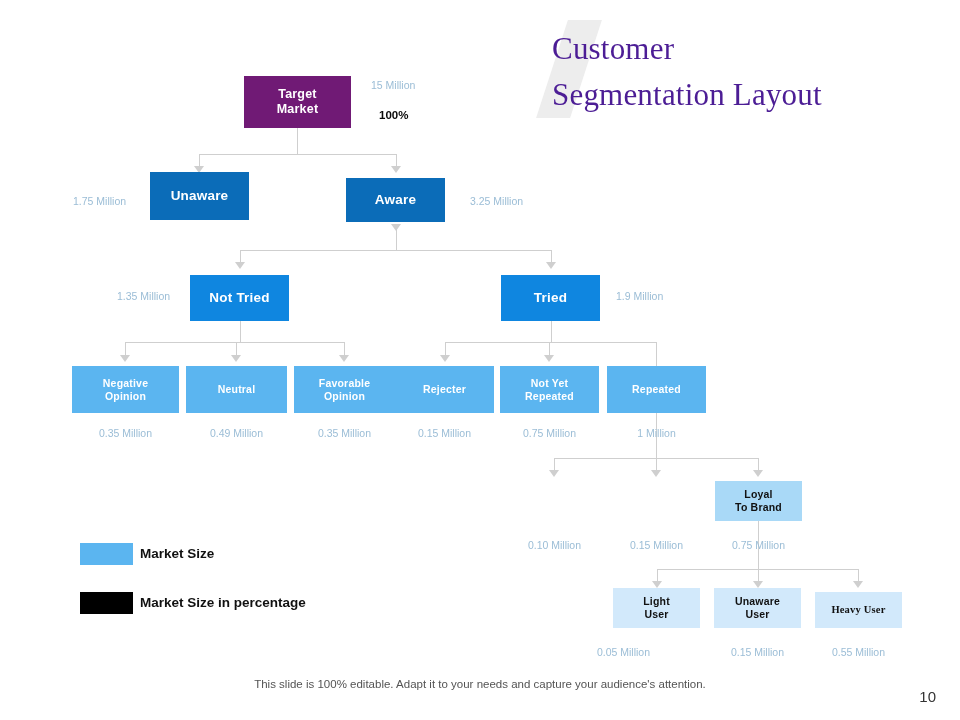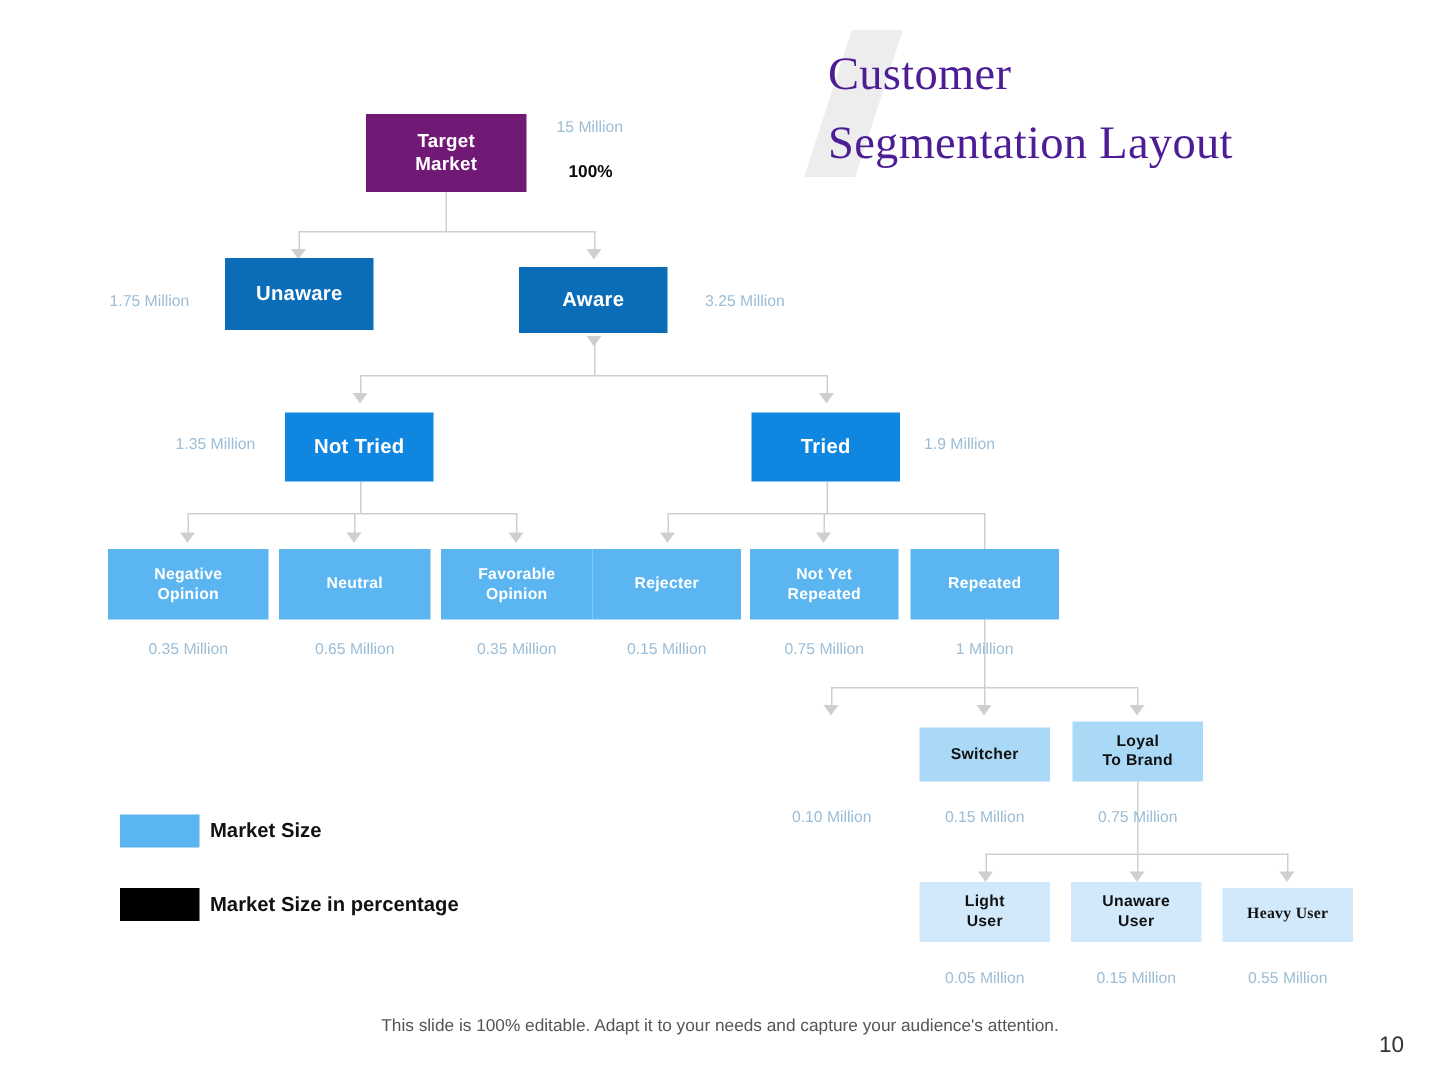--- a/index.html
+++ b/index.html
@@ -211,21 +211,21 @@
     <span>
       <span class="lbl">Negative</span>
       <span class="lbl">Opinion</span>
     </span>
   </div>
   <div class="val c" style="left:72px; top:427px; width:107px;">0.35 Million</div>
 
   <div class="node n-l3" style="left:186px; top:366px; width:101px; height:47px;">
     <span class="lbl">Neutral</span>
   </div>
-  <div class="val c" style="left:186px; top:427px; width:101px;">0.65 Million</div>
+  <div class="val c" style="left:186px; top:427px; width:101px;">0.49 Million</div>
 
   <div class="node n-l3" style="left:294px; top:366px; width:101px; height:47px;">
     <span>
       <span class="lbl">Favorable</span>
       <span class="lbl">Opinion</span>
     </span>
   </div>
   <div class="val c" style="left:294px; top:427px; width:101px;">0.35 Million</div>
 
   <div class="node n-l3" style="left:395px; top:366px; width:99px; height:47px;">
@@ -241,40 +241,37 @@
   </div>
   <div class="val c" style="left:500px; top:427px; width:99px;">0.75 Million</div>
 
   <div class="node n-l3" style="left:607px; top:366px; width:99px; height:47px;">
     <span class="lbl">Repeated</span>
   </div>
   <div class="val c" style="left:607px; top:427px; width:99px;">1 Million</div>
 
   <div class="val c" style="left:511px; top:539px; width:87px;">0.10 Million</div>
 
-  <div class="node n-l4" style="left:613px; top:485px; width:87px; height:36px;">
-    <span class="lbl">Switcher</span>
-  </div>
   <div class="val c" style="left:613px; top:539px; width:87px;">0.15 Million</div>
 
   <div class="node n-l4" style="left:715px; top:481px; width:87px; height:40px;">
     <span>
       <span class="lbl">Loyal</span>
       <span class="lbl">To Brand</span>
     </span>
   </div>
   <div class="val c" style="left:715px; top:539px; width:87px;">0.75 Million</div>
 
   <div class="node n-l5" style="left:613px; top:588px; width:87px; height:40px;">
     <span>
       <span class="lbl">Light</span>
       <span class="lbl">User</span>
     </span>
   </div>
-  <div class="val c" style="left:613px; top:646px; width:87px;">0.05 Million</div>
+  <div class="val c" style="left:580px; top:646px; width:87px;">0.05 Million</div>
 
   <div class="node n-l5" style="left:714px; top:588px; width:87px; height:40px;">
     <span>
       <span class="lbl">Unaware</span>
       <span class="lbl">User</span>
     </span>
   </div>
   <div class="val c" style="left:714px; top:646px; width:87px;">0.15 Million</div>
 
   <div class="node n-l5" style="left:815px; top:592px; width:87px; height:36px;font-family:Liberation Serif, serif;">

